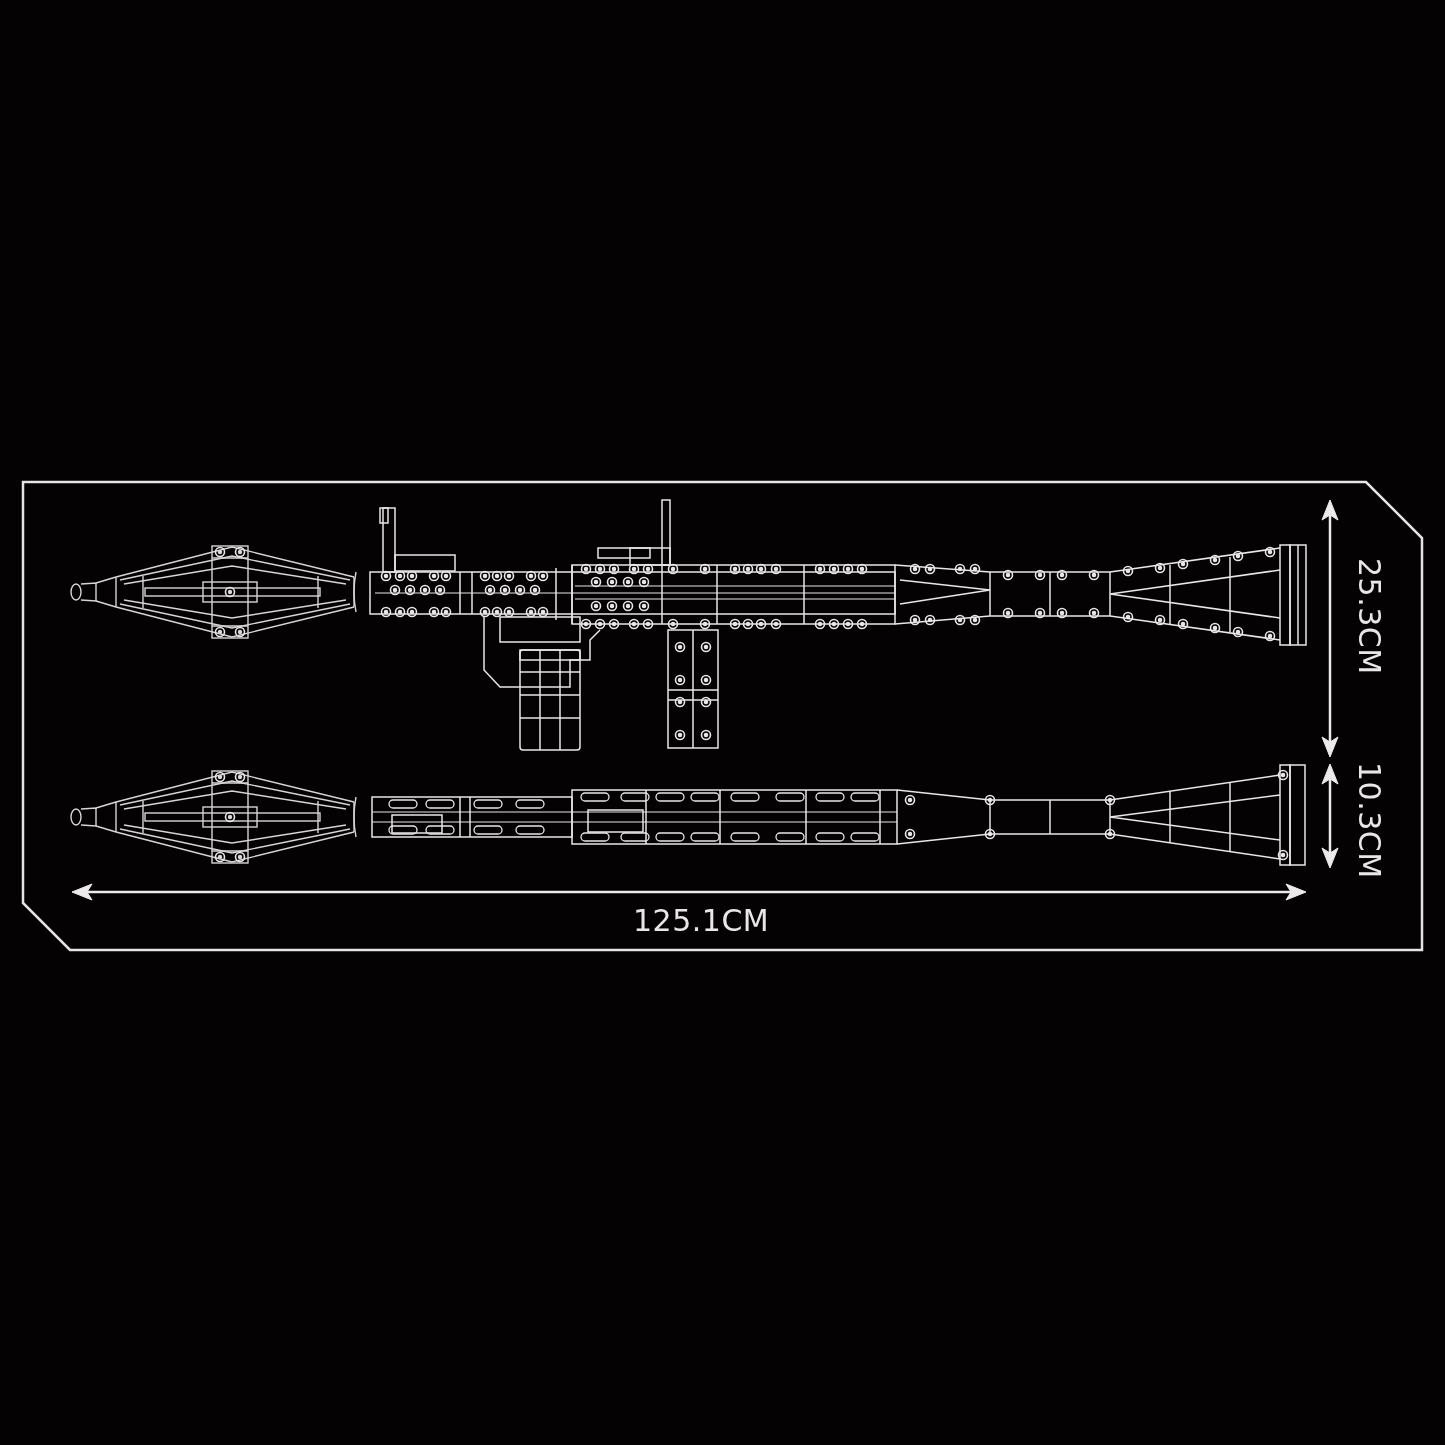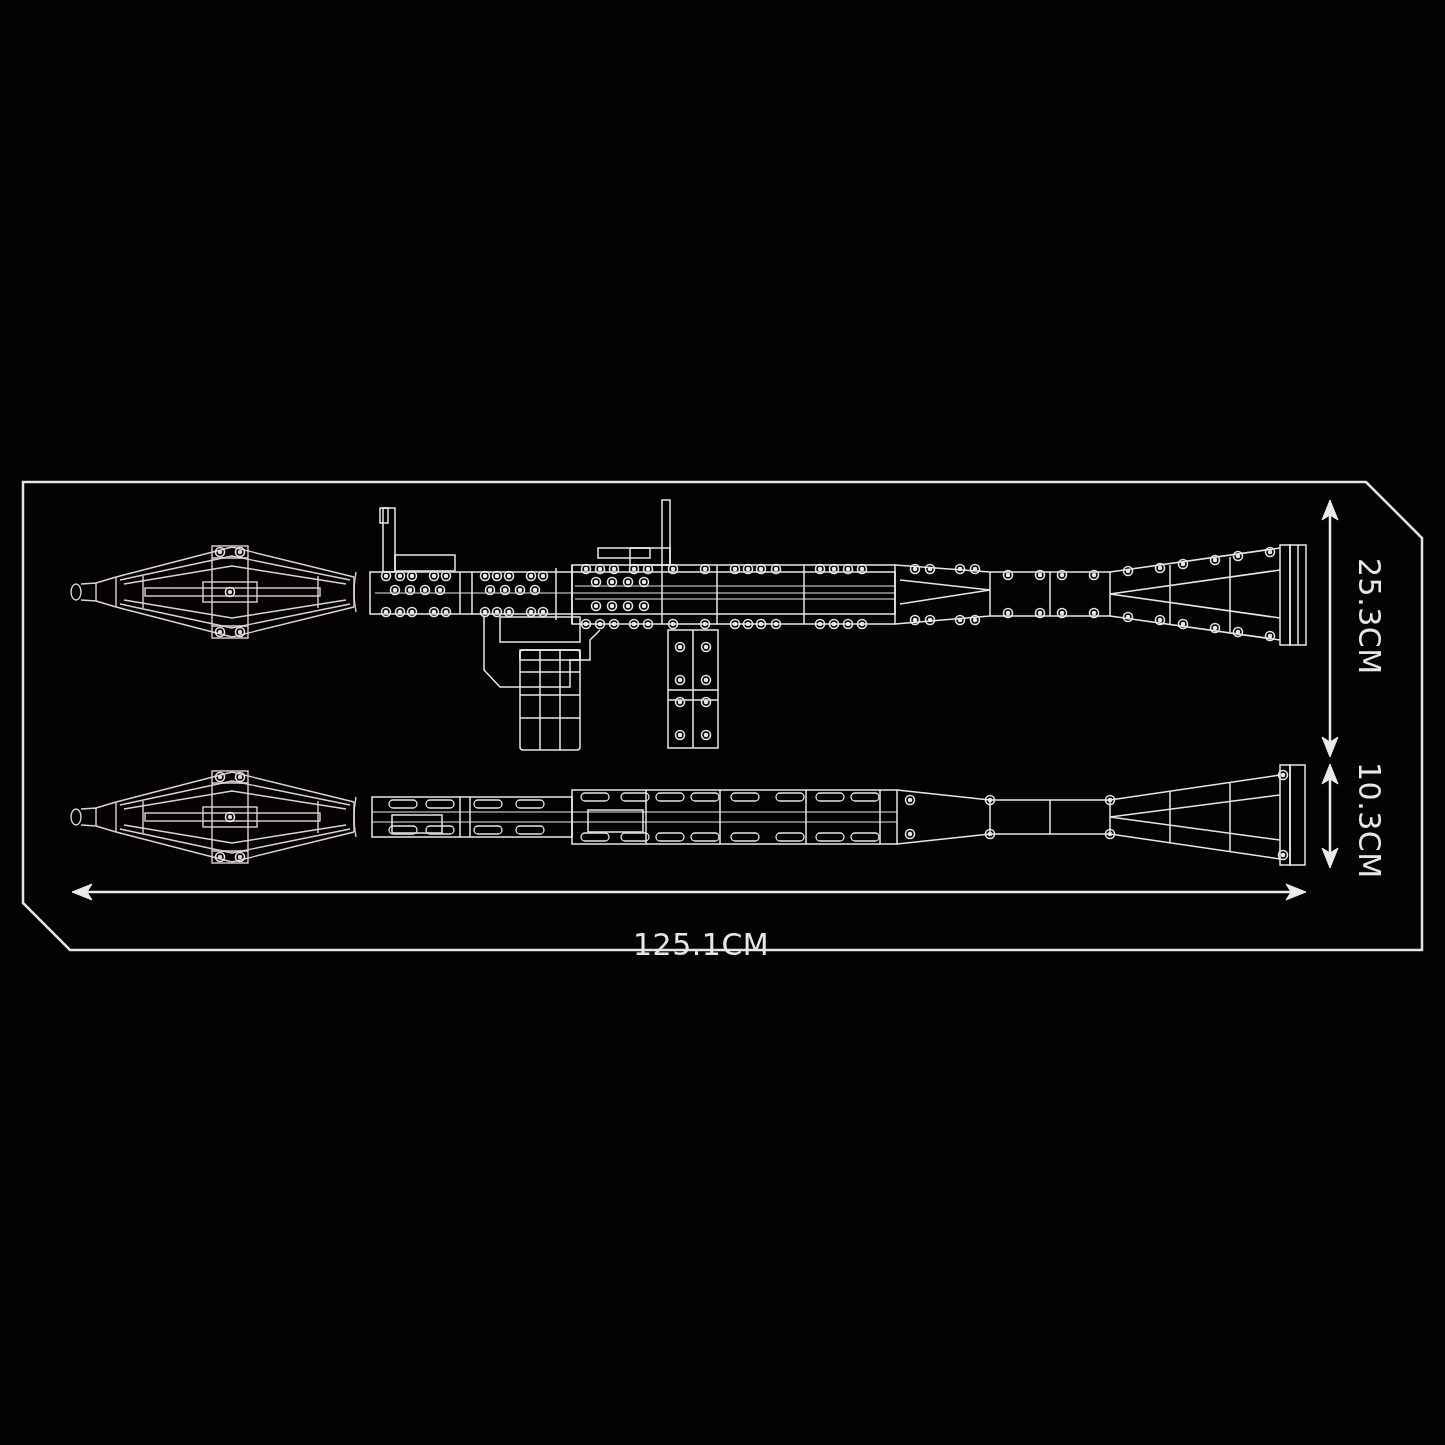--- a/index.html
+++ b/index.html
@@ -1,19 +1,19 @@
 <!DOCTYPE html>
 <html><head>
 <meta charset="utf-8">
 <style>
   html, body { margin: 0; padding: 0; background: #040203; }
   body { width: 1445px; height: 1445px; position: relative; overflow: hidden; font-family: "DejaVu Sans", sans-serif; }
   .canvas { position: absolute; left: 0; top: 0; width: 1445px; height: 1445px; }
   .dim-label { position: absolute; color: #e8e6e6; font-family: "DejaVu Sans", sans-serif; font-size: 30px; letter-spacing: 0.5px; white-space: nowrap; }
-  .dim-label.h { left: 633px; top: 903px; margin-top: 24px; }
+  .dim-label.h { left: 633px; top: 903px; }
   .dim-label.v { transform-origin: left top; transform: rotate(90deg); }
   .dim-label.v1 { left: 1387px; top: 558px; }
   .dim-label.v2 { left: 1387px; top: 762px; }
   svg { position: absolute; left: 0; top: 0; }
 </style>
 </head>
 <body>
 
 <div class="canvas">
 <svg width="1445" height="1445" viewBox="0 0 1445 1445">

